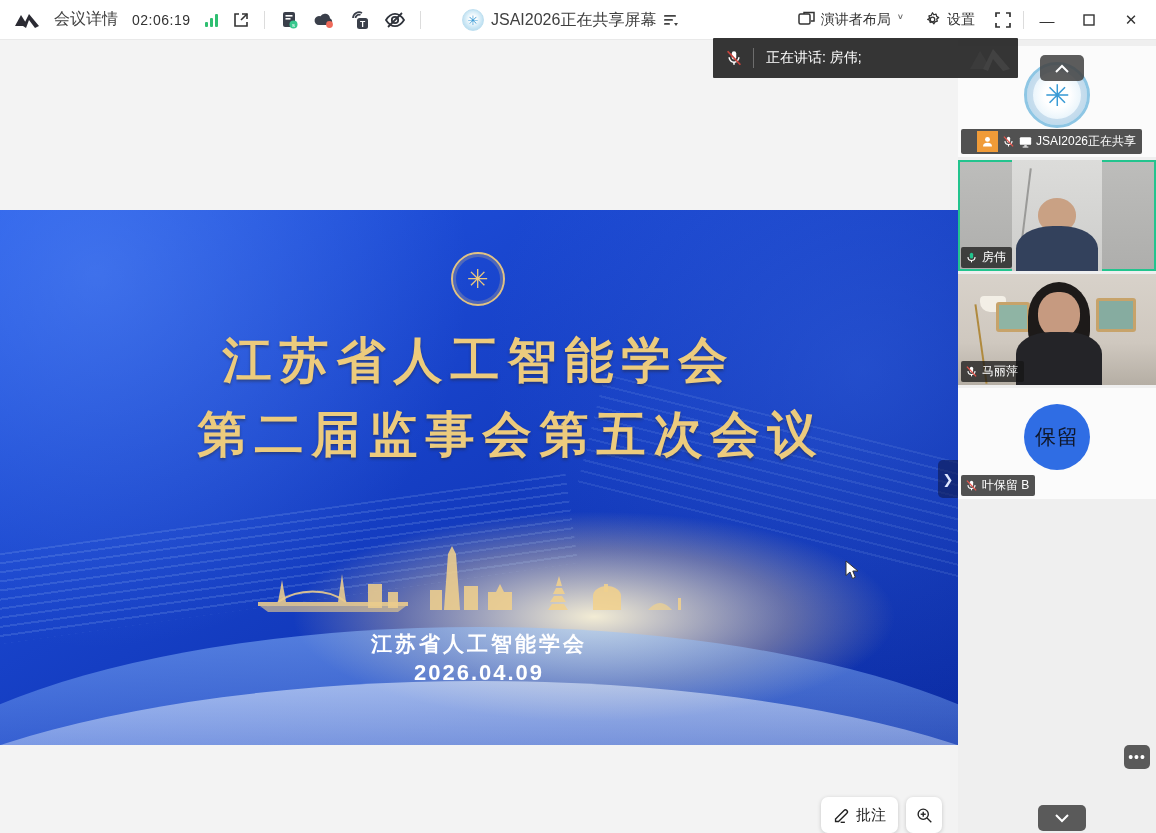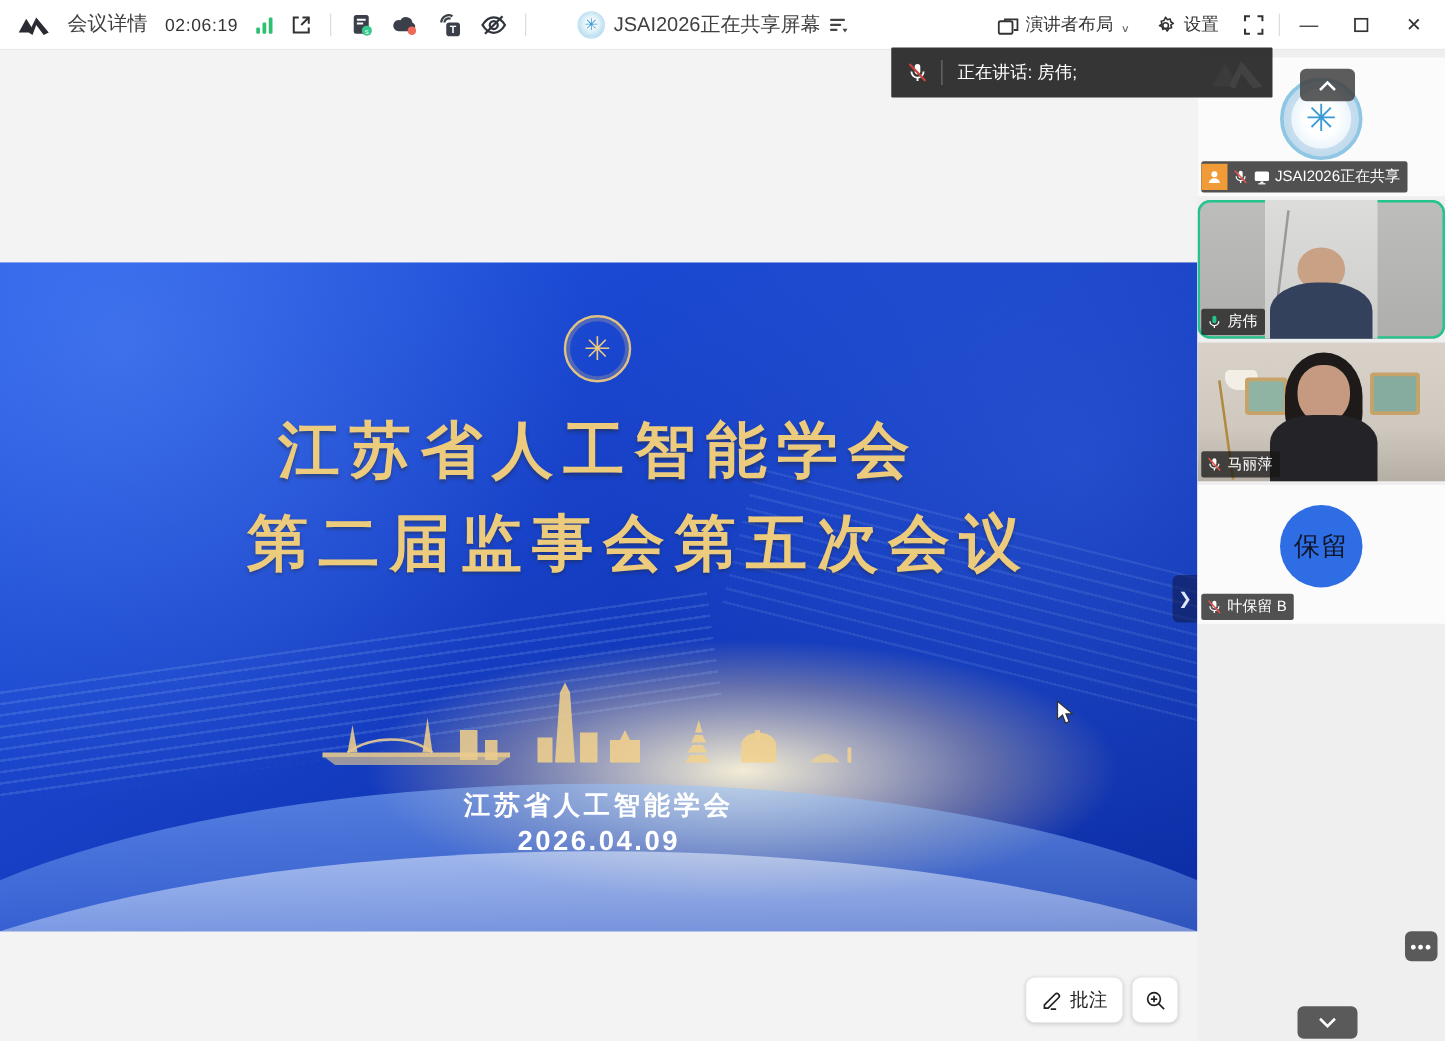--- a/index.html
+++ b/index.html
@@ -8,21 +8,21 @@
 
   
   .titlebar { position:absolute; top:0; left:0; width:1156px; height:40px; background:#ffffff;
               display:flex; align-items:center; border-bottom:1px solid #e9e9e9; z-index:50; }
   .tb-left { display:flex; align-items:center; gap:14px; padding-left:14px; }
   .tb-text { font-size:16px; color:#404040; }
   .tb-timer { font-size:14px; color:#333; letter-spacing:.5px; }
   .tb-divider { width:1px; height:18px; background:#dcdcdc; }
   .tb-center { position:absolute; left:462px; top:0; height:40px; display:flex; align-items:center; gap:7px; }
   .tb-right { position:absolute; right:0; top:0; height:40px; display:flex; align-items:center; gap:4px; padding-right:6px; }
-  .tb-btn { display:flex; align-items:flex-end; gap:6px; padding:4px 8px; border-radius:4px; color:#333; font-size:14px; cursor:default; }
+  .tb-btn { display:flex; align-items:flex-start; gap:6px; padding:4px 8px; border-radius:4px; color:#333; font-size:14px; cursor:default; }
   .win-btn { width:38px; height:40px; display:flex; align-items:center; justify-content:center; font-size:15px; color:#333; }
   .sig-bars { display:flex; align-items:flex-end; gap:2px; height:14px; }
   .sig-bars i { width:3px; background:#2fbf71; border-radius:1px; display:block; }
   .avatar-sm { width:22px; height:22px; border-radius:50%; background:radial-gradient(circle at 50% 45%, #ffffff 20%, #cfe9f6 55%, #9fd0ea 100%);
                border:1px solid #bfe0f0; display:flex; align-items:center; justify-content:center; color:#3a9bd5; font-size:13px; }
   .chev { font-size:10px; color:#666; transform:scaleY(.8); }
 
   
   .main { position:absolute; top:40px; left:0; width:958px; height:793px; background:#f3f3f3; overflow:hidden; }
   .slide { position:absolute; top:170px; left:0; width:958px; height:535px; overflow:hidden;
@@ -47,42 +47,42 @@
                  text-shadow:0 2px 3px rgba(40,30,0,.35); }
   .st1 { top:118px; } .st2 { top:192px;margin-left:32px; }
   .skyline { position:absolute; left:248px; top:330px; width:460px; height:90px; opacity:.95; }
   .slide-footer { position:absolute; left:0; width:958px; text-align:center; color:#ffffff; font-weight:700; }
   .sf1 { top:420px; font-size:21px; letter-spacing:3px; }
   .sf2 { top:450px; font-size:22px; letter-spacing:2px; }
   .slide-handle { position:absolute; right:0; top:250px; width:20px; height:38px; background:rgba(12,22,70,.55);
                   border-radius:5px 0 0 5px; display:flex; align-items:center; justify-content:center;
                   color:#dfe7ff; font-size:13px; }
 
-  .float-controls { position:absolute; right:16px; bottom:15px; display:flex; gap:8px; align-items:center; }
+  .float-controls { position:absolute; right:16px; bottom:0; display:flex; gap:8px; align-items:center; }
   .fbtn { background:#ffffff; border-radius:7px; box-shadow:0 1px 4px rgba(0,0,0,.18); height:36px;
           display:flex; align-items:center; gap:6px; padding:0 12px; font-size:15px; color:#222; }
   .fbtn.square { width:36px; padding:0; justify-content:center; }
 
   .cursor { position:absolute; left:845px; top:520px; z-index:60; }
 
   
   .toast { position:absolute; left:713px; top:38px; width:305px; height:40px; background:rgba(40,40,40,.94);
            z-index:70; display:flex; align-items:center; color:#fff; font-size:14px; border-radius:1px; overflow:hidden; }
   .toast .t-div { width:1px; height:20px; background:rgba(255,255,255,.28); margin:0 12px 0 0; }
   .toast .t-logo { position:absolute; right:6px; top:7px; opacity:.85; }
 
   
   .sidebar { position:absolute; top:40px; left:958px; width:198px; height:793px; background:#efefef;
              padding-top:6px; display:flex; flex-direction:column; gap:3px; overflow:hidden; }
   .tile { position:relative; width:198px; height:111px; background:#fbfbfb; flex:0 0 auto; overflow:hidden; }
-  .tile.speaking { box-shadow:inset 0 0 0 2px #23c48e;border-radius:10px; }
+  .tile.speaking { box-shadow:inset 0 0 0 2px #23c48e; }
   .nametag { position:absolute; left:3px; bottom:3px; display:flex; align-items:center; gap:4px;
              background:rgba(22,22,22,.74); color:#fff; font-size:12px; padding:2px 6px 2px 4px;
              border-radius:2px; max-width:190px; white-space:nowrap; z-index:5; }
-  .nametag.with-badge { padding-left:0; overflow:hidden; }
+  .nametag.with-badge { padding-left:16px; overflow:hidden; }
   .host-badge { width:21px; height:21px; background:#f09b38; display:flex; align-items:center; justify-content:center; flex:0 0 auto; }
   .circle-avatar { position:absolute; left:66px; top:16px; width:66px; height:66px; border-radius:50%; overflow:hidden; }
   .av-logo { background:radial-gradient(circle at 50% 50%, #ffffff 30%, #e8f4fb 60%, #cde9f6 100%);
              border:3px solid #8ec6e4; display:flex; align-items:center; justify-content:center; color:#3a9bd5; font-size:30px;
              box-shadow:inset 0 0 0 6px rgba(42,114,176,.18); }
   .av-yu { background:linear-gradient(160deg,#a7b3a3 0%,#cdc3b8 28%,#66725f 62%,#31382f 100%); }
   .av-yu i { position:absolute; left:19px; top:34px; width:28px; height:20px; background:rgba(245,245,242,.85); border-radius:40% 40% 50% 50%; display:block; }
   .av-yin { background:radial-gradient(circle at 42% 38%, #a3845c, #6f5838 52%, #3c2e1d 90%); }
   .av-blue { background:#2f6de4; display:flex; align-items:center; justify-content:center; color:#0f172a; font-size:21px; letter-spacing:1px; }
 

